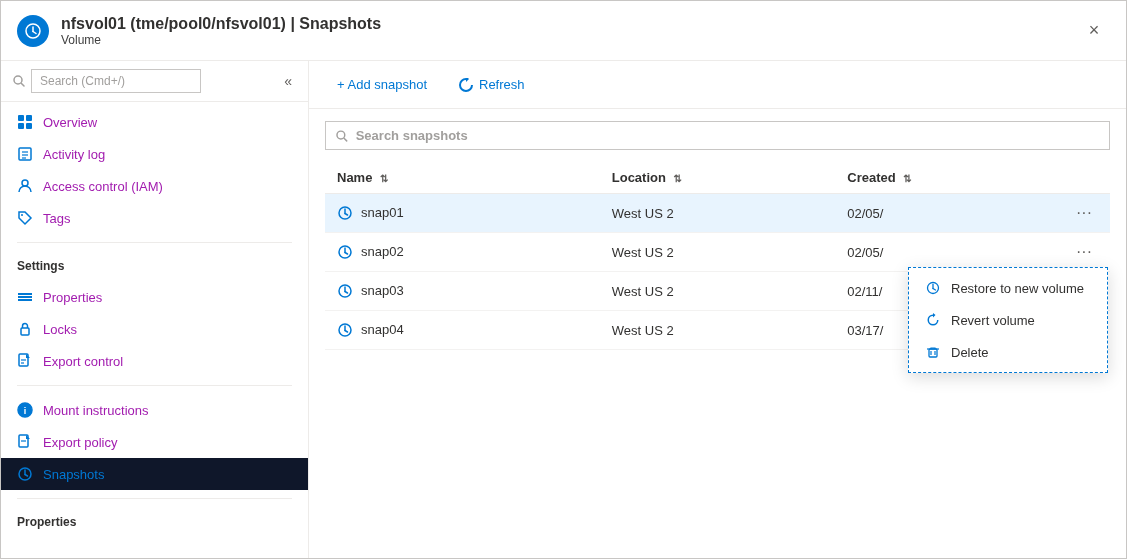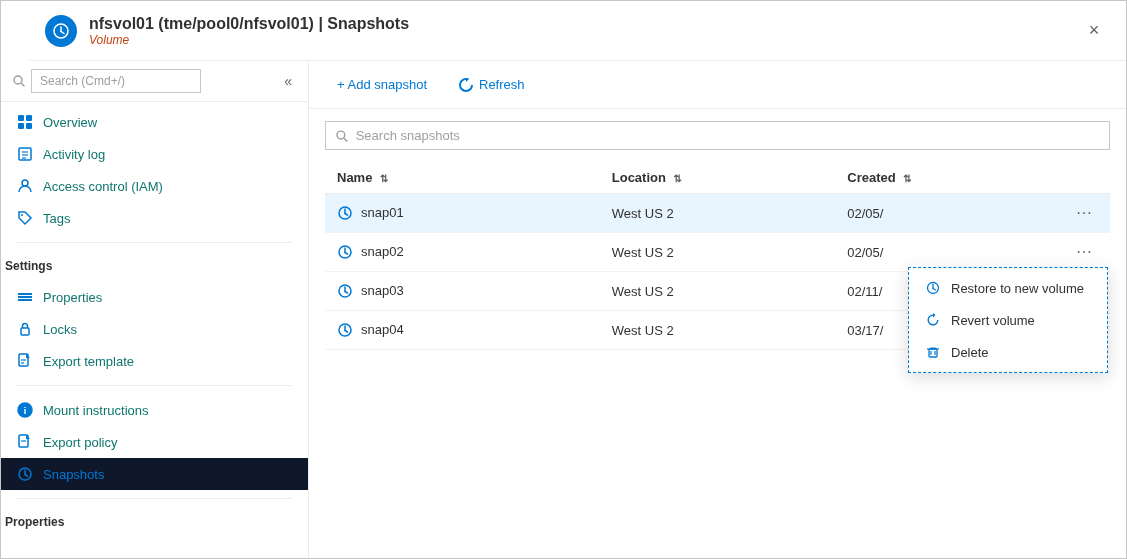--- a/index.html
+++ b/index.html
@@ -1,52 +1,52 @@
 <!DOCTYPE html>
 <html><head>
   <meta charset="utf-8">
   <style>
     * { box-sizing: border-box; margin: 0; padding: 0; }
     body { font-family: 'Segoe UI', Arial, sans-serif; font-size: 13px; background: #fff; color: #323130; width: 1127px; height: 559px; overflow: hidden; }
 
     .window { width: 1127px; height: 559px; border: 1px solid #c8c6c4; display: flex; flex-direction: column; background: #fff; }
 
-    .title-bar { display: flex; align-items: center; padding: 12px 16px; border-bottom: 1px solid #edebe9; gap: 12px; min-height: 60px; margin-left: 28px; }
+    .title-bar { display: flex; align-items: center; padding: 12px 16px; border-bottom: 1px solid #edebe9; gap: 12px; min-height: 60px; }
     .title-icon { width: 32px; height: 32px; background: #0078d4; border-radius: 50%; display: flex; align-items: center; justify-content: center; color: white; font-size: 16px; flex-shrink: 0; }
     .title-text { flex: 1; }
     .title-text h1 { font-size: 16px; font-weight: 600; color: #323130; }
-    .title-text .subtitle { font-size: 12px; color: #c2410c; font-style: italic; }
+    .title-text .subtitle { font-size: 12px; color: #404040; }
     .close-btn { width: 32px; height: 32px; display: flex; align-items: center; justify-content: center; cursor: pointer; color: #605e5c; font-size: 18px; border: none; background: none; }
 
     .main-content { display: flex; flex: 1; overflow: hidden; }
 
     .sidebar { width: 308px; border-right: 1px solid #edebe9; display: flex; flex-direction: column; overflow-y: auto; background: #fff; flex-shrink: 0; }
 
     .search-box { padding: 8px 12px; border-bottom: 1px solid #edebe9; display: flex; align-items: center; gap: 6px; }
     .search-box input { border: 1px solid #c8c6c4; padding: 4px 8px; width: 170px; font-size: 12px; color: #323130; outline: none; }
     .search-box input::placeholder { color: #a19f9d; }
     .collapse-btn { margin-left: auto; cursor: pointer; color: #605e5c; font-size: 14px; background: none; border: none; padding: 4px; }
 
     .nav-section { padding: 4px 0; }
-    .nav-item { display: flex; align-items: center; gap: 10px; padding: 8px 16px; cursor: pointer; color: #0f766e; font-size: 13px; }
+    .nav-item { display: flex; align-items: center; gap: 10px; padding: 8px 16px; cursor: pointer; color: #a21caf; font-size: 13px; }
     .nav-item.active { background: #0f172a; color: #0078d4; }
     .nav-icon { width: 16px; height: 16px; display: flex; align-items: center; justify-content: center; flex-shrink: 0; }
 
-    .section-header { padding: 12px 4px 4px; font-size: 12px; font-weight: 600; color: #323130; }
+    .section-header { padding: 12px 16px 4px; font-size: 12px; font-weight: 600; color: #323130; }
     .divider { height: 1px; background: #edebe9; margin: 4px 16px; }
 
     .content-area { flex: 1; display: flex; flex-direction: column; overflow: hidden; }
 
     .toolbar { padding: 10px 16px; display: flex; align-items: center; gap: 8px; border-bottom: 1px solid #edebe9; }
     .toolbar-btn { display: flex; align-items: center; gap: 6px; padding: 6px 12px; border: none; background: none; cursor: pointer; color: #0078d4; font-size: 13px; font-family: inherit; }
 
     .table-container { flex: 1; overflow-y: auto; padding: 12px 16px; position: relative; }
 
     .search-snapshots { display: flex; align-items: center; gap: 8px; border: 1px solid #c8c6c4; padding: 6px 10px; margin-bottom: 12px; width: 100%; }
-    .search-snapshots input { border: none; outline: none; font-size: 13px; color: #323130; width: 100%; }
+    .search-snapshots input { border: none; outline: none; font-size: 13px; color: #323130; width: 100%; font-weight: bold; }
     .search-snapshots input::placeholder { color: #a19f9d; }
 
     .data-table { width: 100%; border-collapse: collapse; }
     .data-table th { text-align: left; padding: 8px 12px; font-weight: 600; font-size: 13px; color: #323130; border-bottom: 1px solid #edebe9; cursor: pointer; white-space: nowrap; }
     .data-table th .sort-icon { margin-left: 4px; color: #605e5c; font-size: 10px; }
     .data-table td { padding: 8px 12px; font-size: 13px; border-bottom: 1px solid #f3f2f1; vertical-align: middle; }
     .data-table tr.selected { background: #e8f4fe; }
 
     .row-icon { display: flex; align-items: flex-start; gap: 8px; }
     .snapshot-icon { width: 16px; height: 16px; flex-shrink: 0; }
@@ -163,21 +163,21 @@
         </div>
         <div class="nav-item">
           <div class="nav-icon">
             <svg width="16" height="16" viewBox="0 0 16 16" fill="none">
                 <rect x="2" y="1" width="9" height="12" rx="1" stroke="#0078d4" stroke-width="1.5" fill="none"></rect>
                 <path d="M9 1l4 4h-4V1z" fill="#0078d4"></path>
                 <line x1="4" y1="7" x2="9" y2="7" stroke="#0078d4" stroke-width="1.2"></line>
                 <line x1="4" y1="10" x2="7" y2="10" stroke="#0078d4" stroke-width="1.2"></line>
               </svg>
           </div>
-          <span>Export template</span>
+          <span>Export control</span>
         </div>
       </div>
 
       <div class="divider"></div>
       <div class="nav-section">
         <div class="nav-item">
           <div class="nav-icon">
             <svg width="16" height="16" viewBox="0 0 16 16" fill="none">
                 <circle cx="8" cy="8" r="7" stroke="#0078d4" stroke-width="1.5" fill="#0078d4"></circle>
                 <text x="8" y="12" text-anchor="middle" font-size="9" fill="white" font-weight="bold">i</text>

